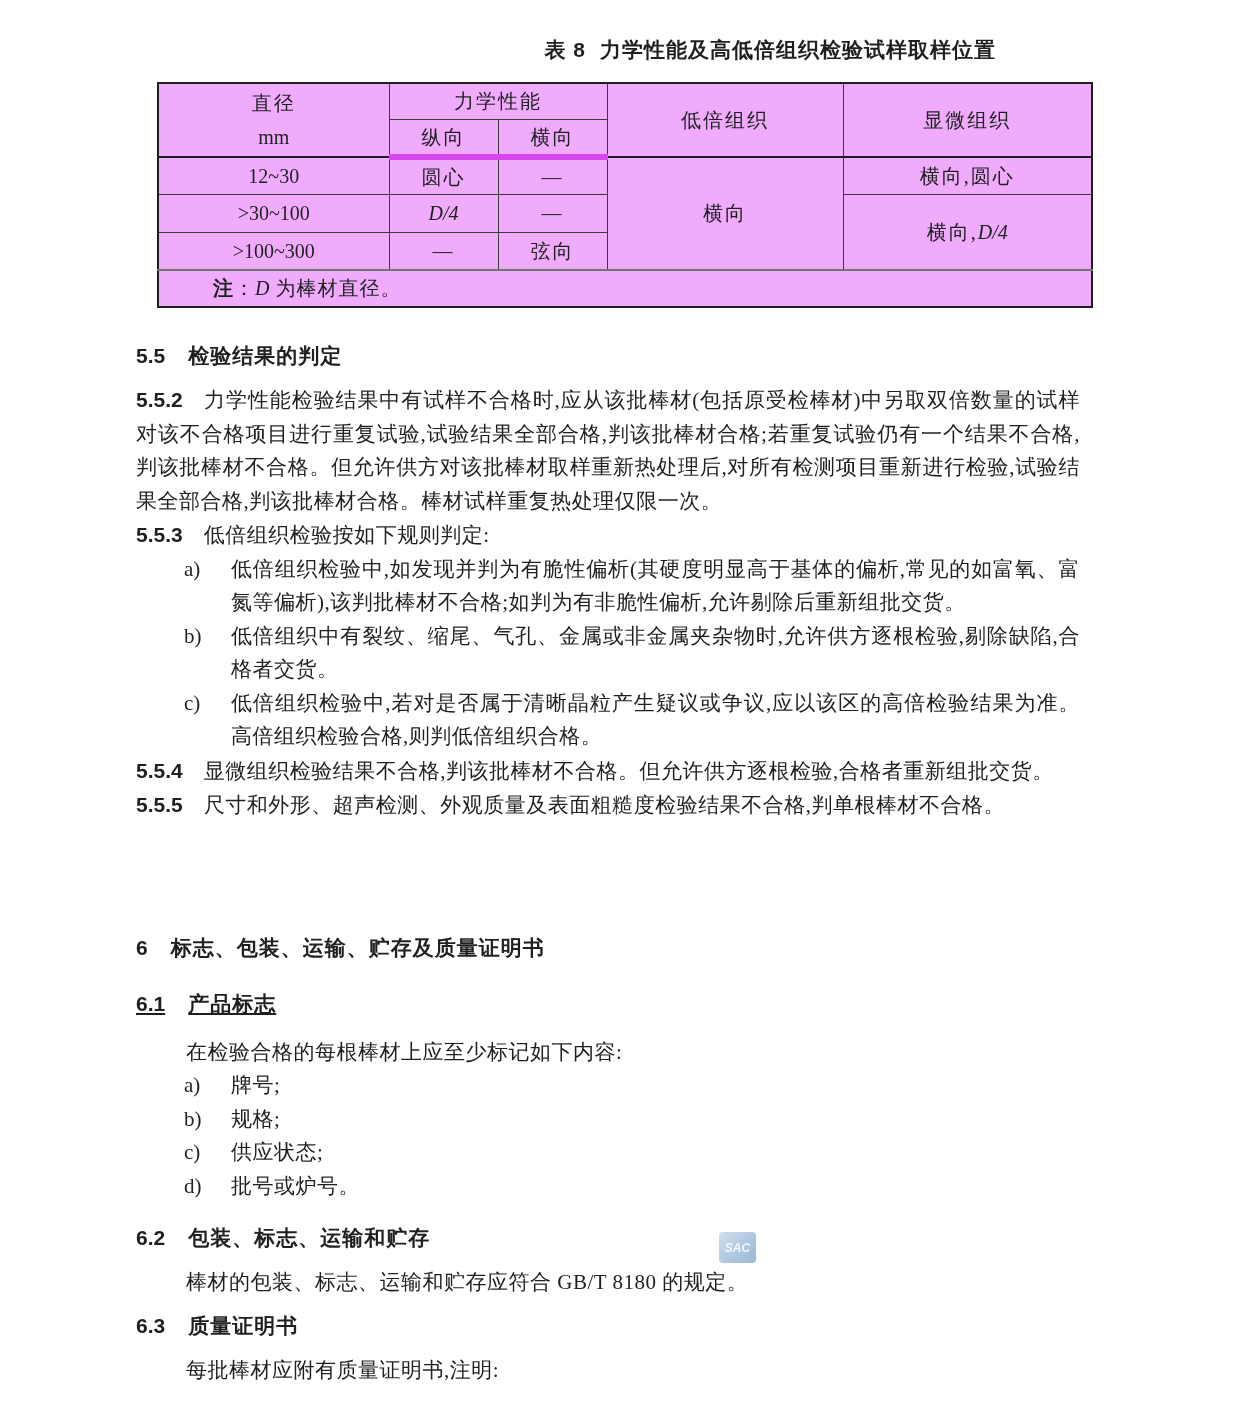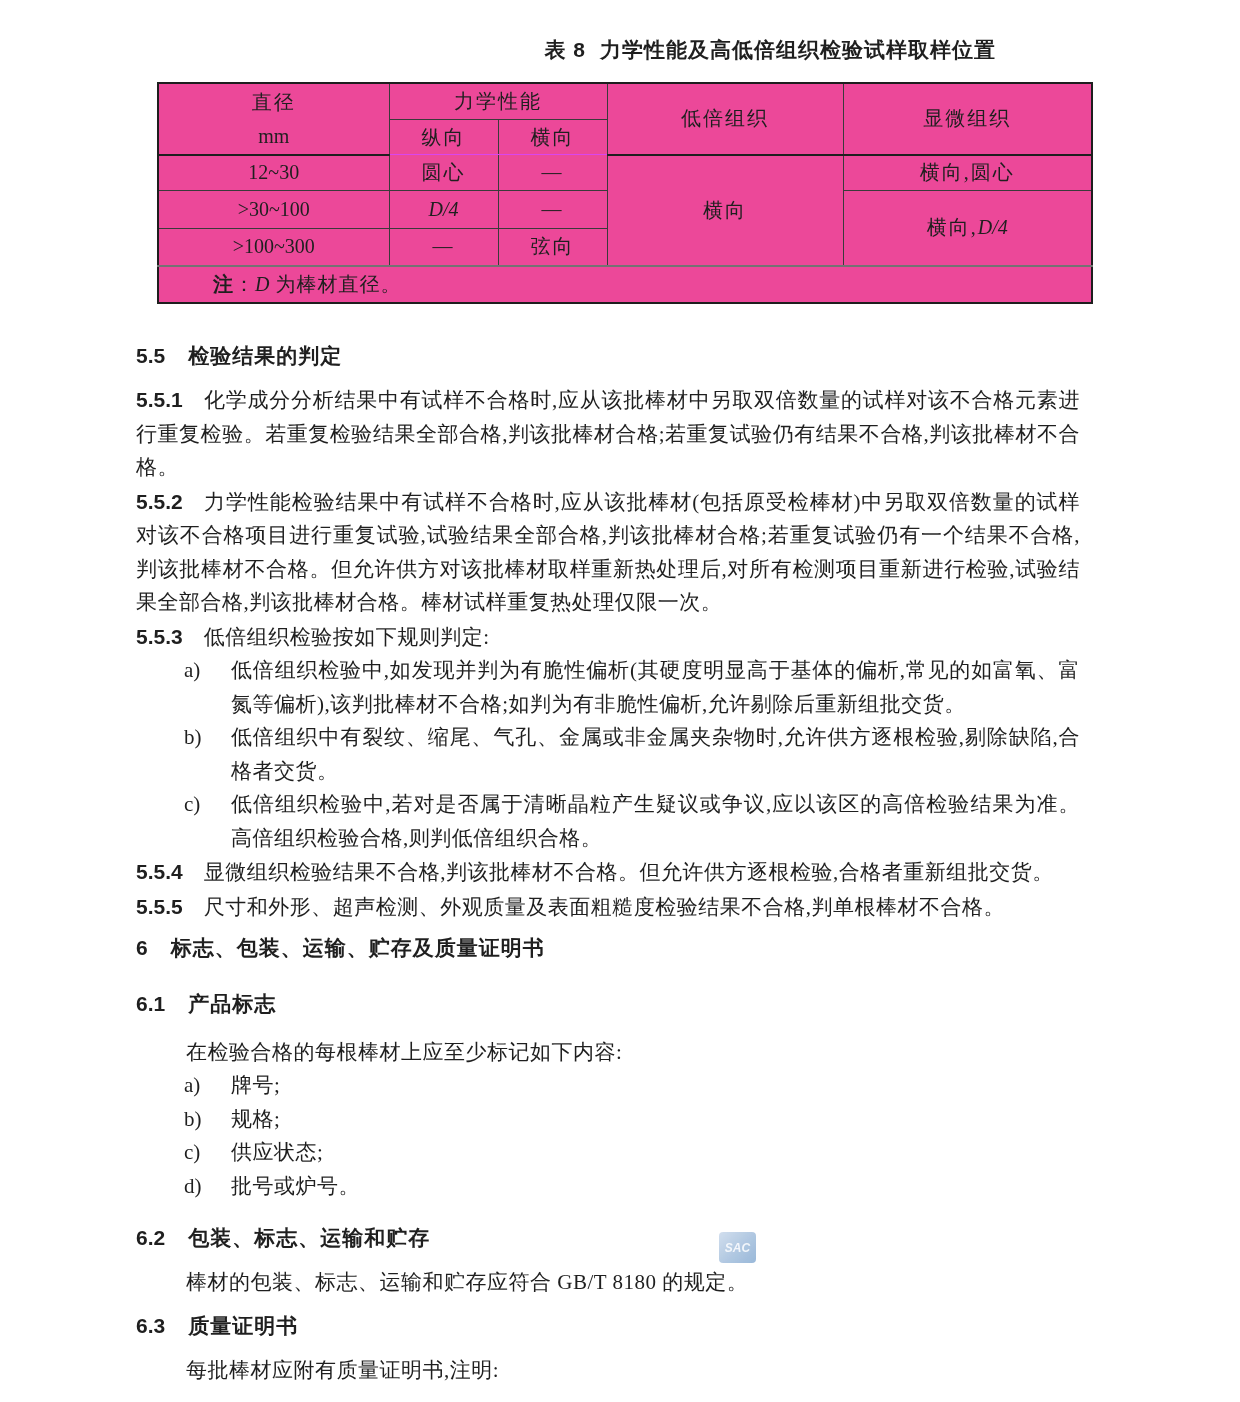--- a/index.html
+++ b/index.html
@@ -12,35 +12,35 @@
   .abs{position:absolute;}
   
   .doc-title{
     left:0;top:36px;width:996px;text-align:right;
     font-family:"Liberation Sans","DejaVu Sans",sans-serif;
     font-weight:700;font-size:21px;letter-spacing:1px;
   }
   .doc-title .tnum{margin-right:14px;}
   
   .tblwrap{left:157px;top:82px;}
-  table{border-collapse:collapse;table-layout:fixed;background:#ec4899;}
+  table{border-collapse:collapse;table-layout:fixed;background:#f0abfc;}
   table,td,th{border:1px solid #3a3a3a;}
   table{border:2px solid #1e1e1e;}
   th,td{
     font-family:"Liberation Serif","DejaVu Serif",serif;
     font-weight:400;font-size:20px;text-align:center;vertical-align:middle;
     padding:0;letter-spacing:2px;
   }
   thead tr.hrow1 th{height:35px;}
   thead tr.hrow2 th{height:34px;}
   thead th{border-bottom-width:1px;}
   tr.brow1 td{height:34px;}
   tr.brow2 td{height:37px;}
   tr.brow3 td{height:36px;}
-  thead tr.hrow2 th{border-bottom:1px solid #d946ef;}
+  thead tr.hrow2 th{border-bottom:6px solid #d946ef;}
   thead th[rowspan]{border-bottom:2px solid #1e1e1e;}
   tr.noterow td{
     height:35px;text-align:left;padding-left:54px;letter-spacing:1px;
     border-top:2px solid #737373;
   }
   .two-line div{height:34px;line-height:34px;}
   .itser{font-style:italic;font-family:"Liberation Serif","DejaVu Serif",serif;letter-spacing:0;}
   .note-label{font-family:"Liberation Sans","DejaVu Sans",sans-serif;font-weight:700;}
   
   .content{left:136px;width:944px;}
@@ -136,23 +136,20 @@
       </tr>
     </tbody>
   </table>
 </div>
 
 <div class="abs content blk55 z1" style="top:344px;">
   <div class="h">
     <span class="hnum">5.5</span><span>检验结果的判定</span>
   </div>
   <div class="para">
-    <span class="cnum">5.5.1</span><span>化学成分分析结果中有试样不合格时,应从该批棒材中另取双倍数量的试样对该不合格元素进行重复检验。若重复检验结果全部合格,判该批棒材合格;若重复试验仍有结果不合格,判该批棒材不合格。</span>
-  </div>
-  <div class="para">
     <span class="cnum">5.5.2</span><span>力学性能检验结果中有试样不合格时,应从该批棒材(包括原受检棒材)中另取双倍数量的试样对该不合格项目进行重复试验,试验结果全部合格,判该批棒材合格;若重复试验仍有一个结果不合格,判该批棒材不合格。但允许供方对该批棒材取样重新热处理后,对所有检测项目重新进行检验,试验结果全部合格,判该批棒材合格。棒材试样重复热处理仅限一次。</span>
   </div>
   <div class="para">
     <span class="cnum">5.5.3</span><span>低倍组织检验按如下规则判定:</span>
   </div>
   <div class="para li">
     <span class="lab latin">a)</span><span>低倍组织检验中,如发现并判为有脆性偏析(其硬度明显高于基体的偏析,常见的如富氧、富氮等偏析),该判批棒材不合格;如判为有非脆性偏析,允许剔除后重新组批交货。</span>
   </div>
   <div class="para li">
     <span class="lab latin">b)</span><span>低倍组织中有裂纹、缩尾、气孔、金属或非金属夹杂物时,允许供方逐根检验,剔除缺陷,合格者交货。</span>
@@ -165,21 +162,21 @@
   </div>
   <div class="para">
     <span class="cnum">5.5.5</span><span>尺寸和外形、超声检测、外观质量及表面粗糙度检验结果不合格,判单根棒材不合格。</span>
   </div>
 </div>
 
 <div class="abs content h z1" style="top:936px;">
   <span class="hnum">6</span><span>标志、包装、运输、贮存及质量证明书</span>
 </div>
 
-<div class="abs content h z1" style="top:992px;">
+<div class="abs content h z1" style="top:992px;text-decoration:underline;">
   <span class="hnum">6.1</span><span>产品标志</span>
 </div>
 
 <div class="abs content para indent1 z1" style="top:1036px;">在检验合格的每根棒材上应至少标记如下内容:</div>
 
 <div class="abs content z1" style="top:1069px;">
   <div class="para li">
     <span class="lab latin">a)</span><span>牌号;</span>
   </div>
   <div class="para li">

